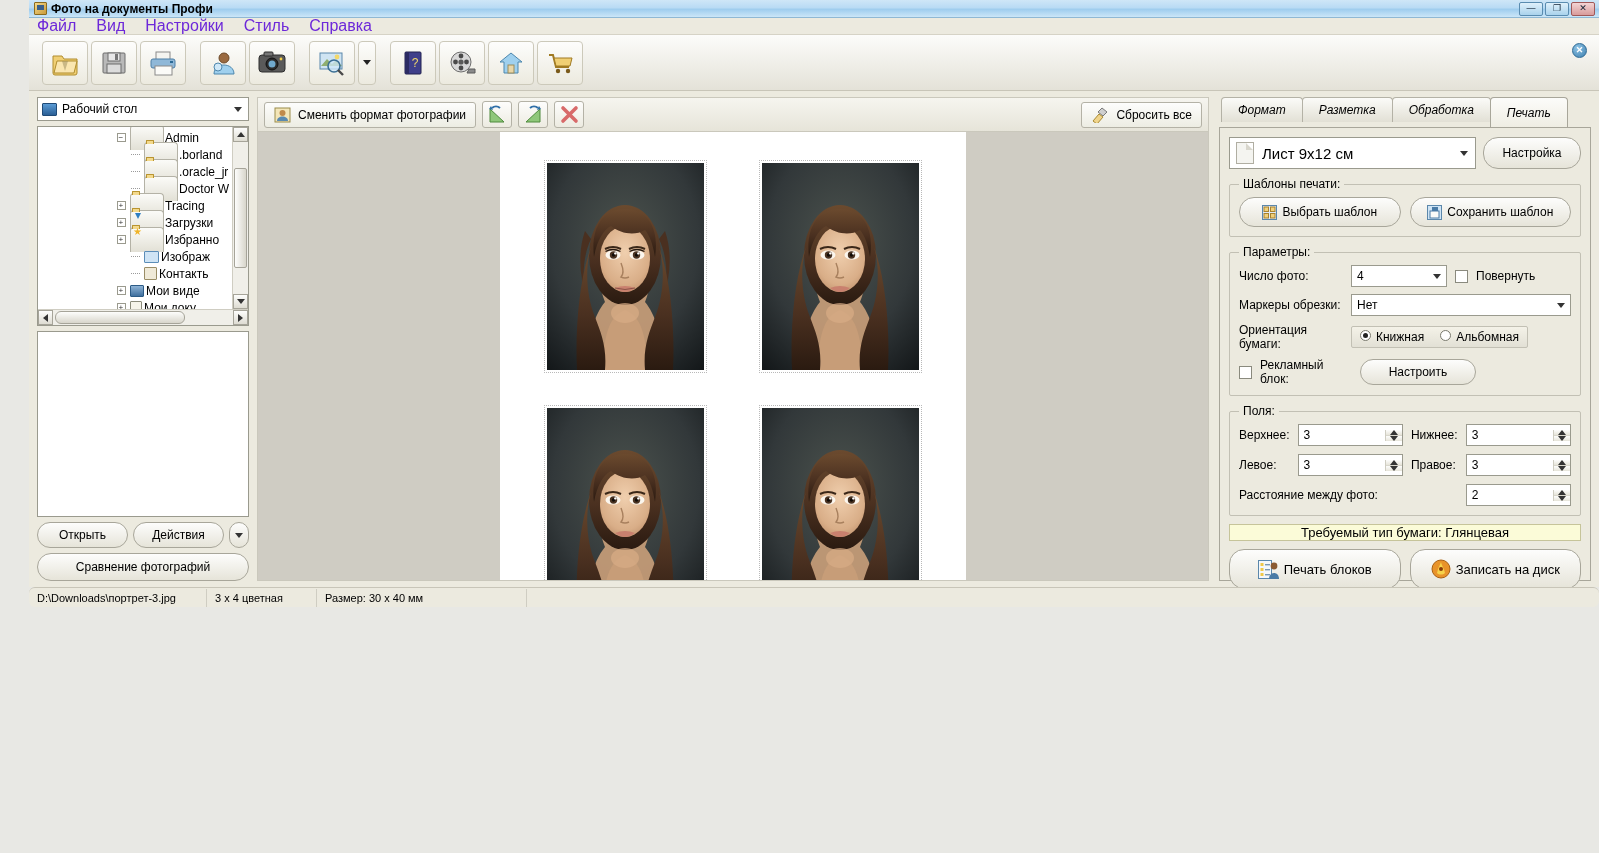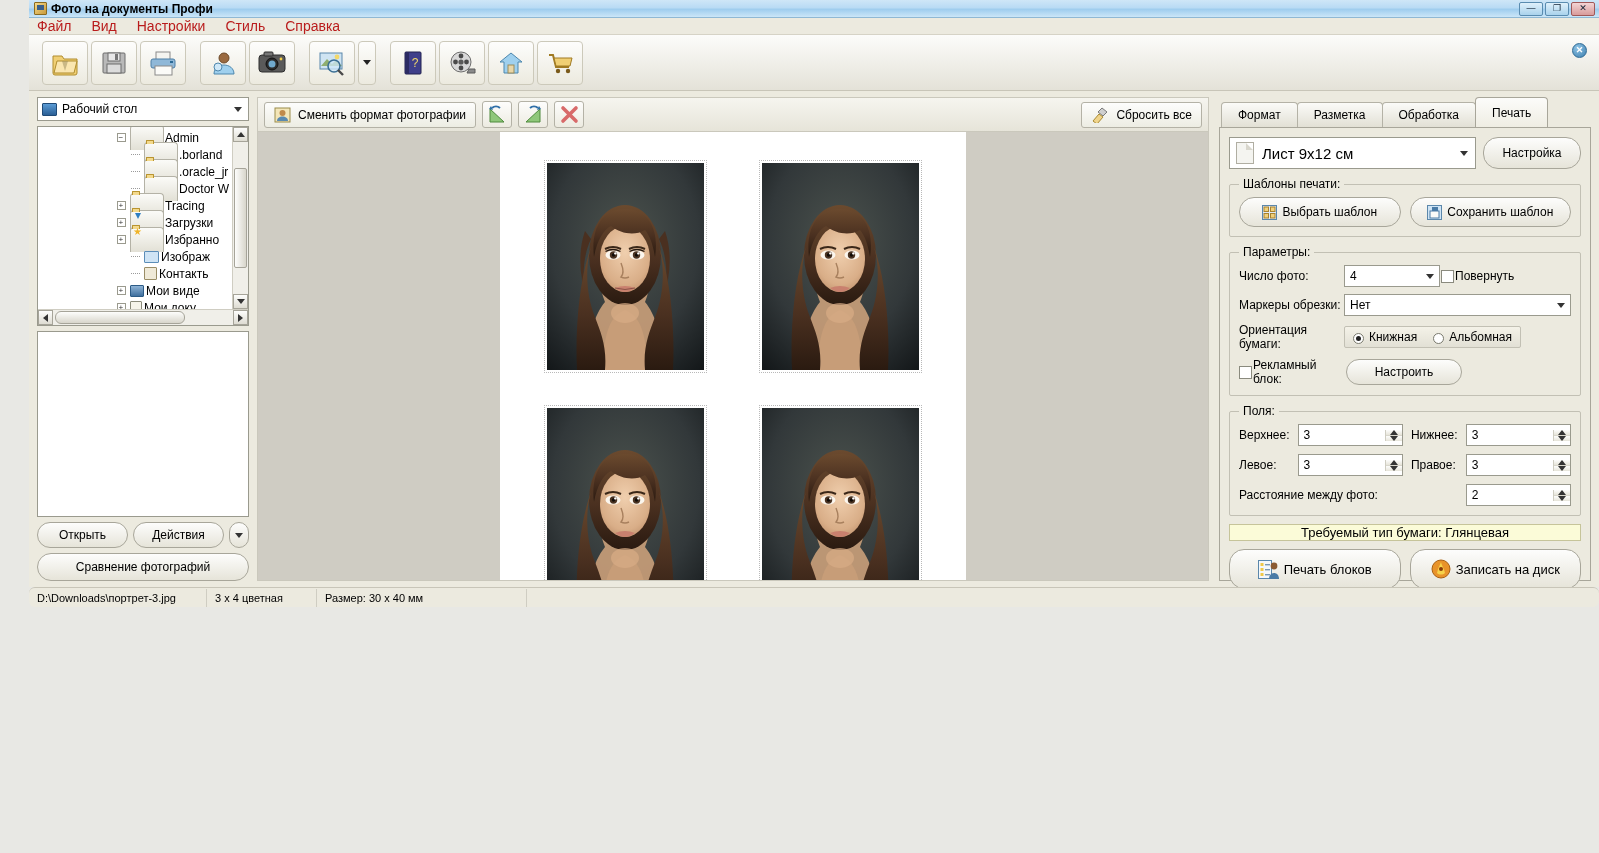--- a/index.html
+++ b/index.html
@@ -38,21 +38,21 @@
     display: flex; align-items: center; justify-content: center;
     font-size: 9px; color: #123; line-height: 1;
   }
   .win-btn.close { background: linear-gradient(to bottom,#f3d4d4,#d89b9b); border-color:#a05858;}
 
   
   .menubar {
     height: 17px; background: #eceadf; display: flex; align-items: center;
     padding-left: 6px; gap: 16px; border-bottom: 1px solid #d6d3c6;
   }
-  .menu-item { font-size: 14px; color: #b91c1c; cursor: default; padding: 1px 2px; }
+  .menu-item { font-size: 16px; color: #6d28d9; cursor: default; padding: 1px 2px; }
 
   
   .toolbar-wrap {
     height: 56px; background: linear-gradient(to bottom,#fcfcfa,#e4e2d8);
     border-bottom: 1px solid #c8c5b8;
     display: flex; align-items: center; padding: 0 6px; position: relative;
   }
   .tb-group { display: flex; align-items: center; gap: 3px; padding: 0 7px; }
   .tb-btn {
     width: 46px; height: 44px;
@@ -188,21 +188,21 @@
     display:grid; grid-template-columns:1fr 1fr; grid-template-rows:1fr 1fr;
     align-content:start; justify-items:center; align-items:start;
     padding:28px 36px;
     column-gap: 36px; row-gap: 32px;
   }
   .photo-cell { padding:2px; border:1px dotted #b9b9b9; }
   .photo { width:157px; height:207px; display:block; }
 
   
   .right-panel { width:384px; flex:none; padding:6px 8px 6px 4px; display:flex; flex-direction:column; }
-  .tabs { display:flex; align-items:flex-end; height:30px; padding-left:2px; }
+  .tabs { display:flex; align-items:flex-start; height:30px; padding-left:2px;font-style:italic; }
   .tab {
     height:25px; padding:0 16px; margin-right:-1px;
     background: linear-gradient(to bottom,#fbfbf8,#e2e0d5);
     border:1px solid #b4b2a6; border-bottom:none; border-radius:4px 4px 0 0;
     display:flex;align-items:center;font-size:12px;color:#000;
   }
   .tab.active {
     height:30px; background: linear-gradient(to bottom,#fcfcfa,#efedE3);
     background: linear-gradient(to bottom,#fcfcfa,#efede3);
     border-color:#a8a69a; z-index:2; font-weight:normal;
@@ -224,32 +224,32 @@
   .sheet-combo .val { flex:1; font-size:15px; }
   .combo-btn { width:22px; display:flex; align-items:center; justify-content:center; }
   .btn-nastroika { width:98px; height:32px; }
 
   fieldset { border:1px solid #c2c0b4; border-radius:2px; padding:6px 9px 9px; }
   legend { font-size:12px; padding:0 4px; color:#000; }
   .tpl-row { display:flex; gap:9px; }
   .tpl-btn { flex:1; height:30px; }
 
   .param-grid { display:flex; flex-direction:column; gap:7px; }
-  .p-row { display:flex; align-items:center; gap:1px; }
+  .p-row { display:flex; align-items:center; gap:8px; }
   .p-label { font-size:12px; }
   .p-label.w120 { width:104px; flex:none; }
   .combo-sm {
     height:22px; background:#fff; border:1px solid #9a9a8e;
     display:flex;align-items:center;padding-left:5px;font-size:12px;
   }
   .combo-sm .val{flex:1;}
   .combo-sm .arw{width:18px;display:flex;align-items:center;justify-content:center;}
   .chk { width:13px;height:13px;background:#fff;border:1px solid #8a8a7e;flex:none; }
   .radio-group { display:flex; background: linear-gradient(to bottom,#f4f2e8,#e2e0d5); border:1px solid #c2c0b4; border-radius:2px; }
-  .radio-item{display:flex;align-items:flex-end;gap:5px;padding:3px 8px;font-size:12px;}
+  .radio-item{display:flex;align-items:flex-start;gap:5px;padding:3px 8px;font-size:12px;}
   .radio{width:11px;height:11px;border-radius:50%;border:1px solid #7a7a6e;background:#fff;flex:none;position:relative;}
   .radio.on:after{content:"";position:absolute;left:2px;top:2px;width:5px;height:5px;border-radius:50%;background:#222;}
 
   .m-grid { display:grid; grid-template-columns:auto 1fr auto 1fr; gap:8px 8px; align-items:center; }
   .spin { height:22px; background:#fff; border:1px solid #9a9a8e; display:flex; align-items:center; }
   .spin .sv { flex:1; padding-left:5px; font-size:12px; }
   .spin .sbtns { width:17px; display:flex; flex-direction:column; border-left:1px solid #cfcdc2; }
   .spin .sb { flex:1; display:flex; align-items:center; justify-content:center; background:linear-gradient(to bottom,#fdfdfc,#e6e4d9); }
   .spin .sb:first-child{border-bottom:1px solid #d8d6cb;}
   .m-full { grid-column: 1 / 4; text-align:left; font-size:12px; }

